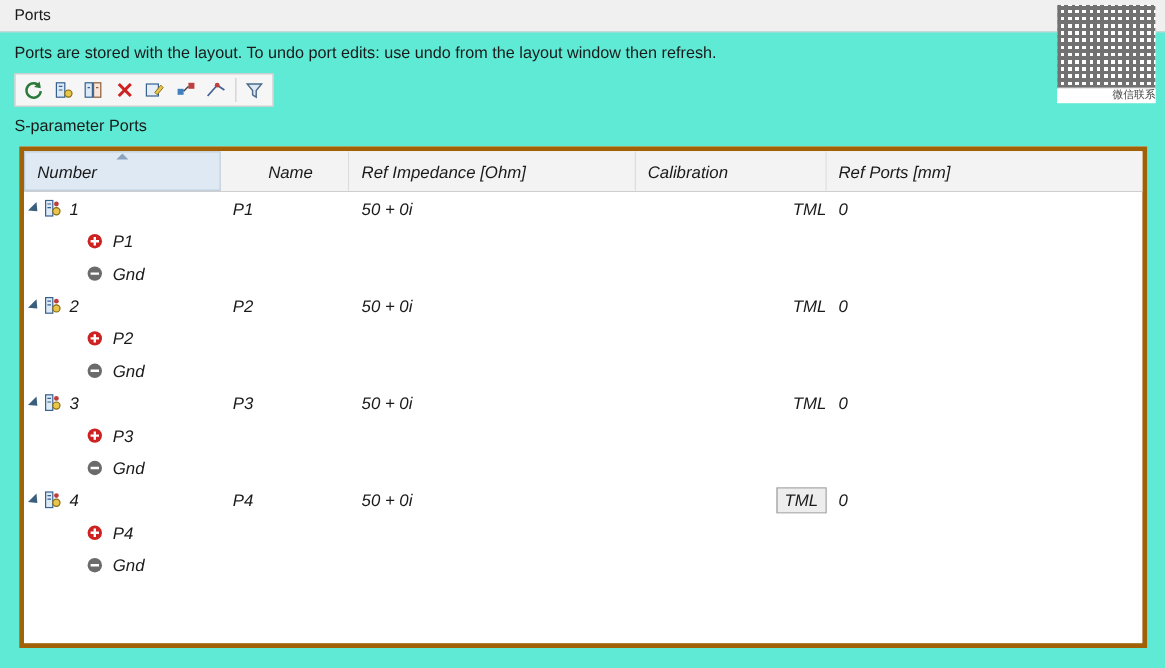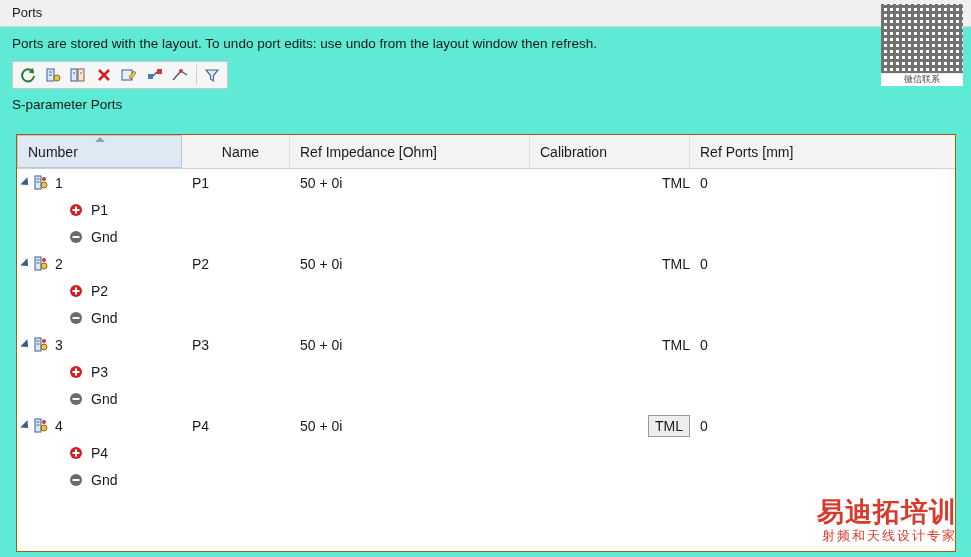--- a/index.html
+++ b/index.html
@@ -74,27 +74,28 @@
     margin: 0 3px;
   }
   .section-label {
     padding: 8px 12px 4px 12px;
     font-size: 13.5px;
     color: #1a1a1a;
   }
   .grid {
     position: absolute;
     left: 16px;
-    top: 134px;
+    top: 122px;
     width: 940px;
     height: 418px;
-    border: 1px solid #a16207;
+    border: 4px solid #a16207;
     background: #ffffff;
     box-sizing: border-box;
     overflow: hidden;
+    font-style: italic;
   }
   .grid-header {
     display: flex;
     height: 34px;
     background: #f3f3f3;
     border-bottom: 1px solid #cfcfcf;
     box-sizing: border-box;
   }
   .gh-cell {
     display: flex;
@@ -190,21 +191,21 @@
     width: 82px; height: 70px;
     background-image:
       repeating-linear-gradient(90deg, #3b3b3b 0 3px, transparent 3px 6px),
       repeating-linear-gradient(0deg, #3b3b3b 0 3px, transparent 3px 6px);
     opacity: .72;
   }
   .qr-caption {
     position: absolute;
     left: 0; bottom: 0;
     width: 82px;
-    text-align: center;
+    text-align: right;
     font-size: 9px;
     color: #444;
     background: rgba(255,255,255,.85);
   }
   .wm {
     position: absolute;
     right: 14px;
     bottom: 12px;
     text-align: right;
     pointer-events: none;
@@ -448,18 +449,14 @@
       </div>
 
     </div>
   </div>
 
   <div class="qr">
     <div class="qr-inner"></div>
     <div class="qr-caption">微信联系</div>
   </div>
 
-  <div class="wm">
-    <div class="wm-main">易迪拓培训</div>
-    <div class="wm-sub">射频和天线设计专家</div>
-  </div>
 
 </div>
 
 </body></html>

